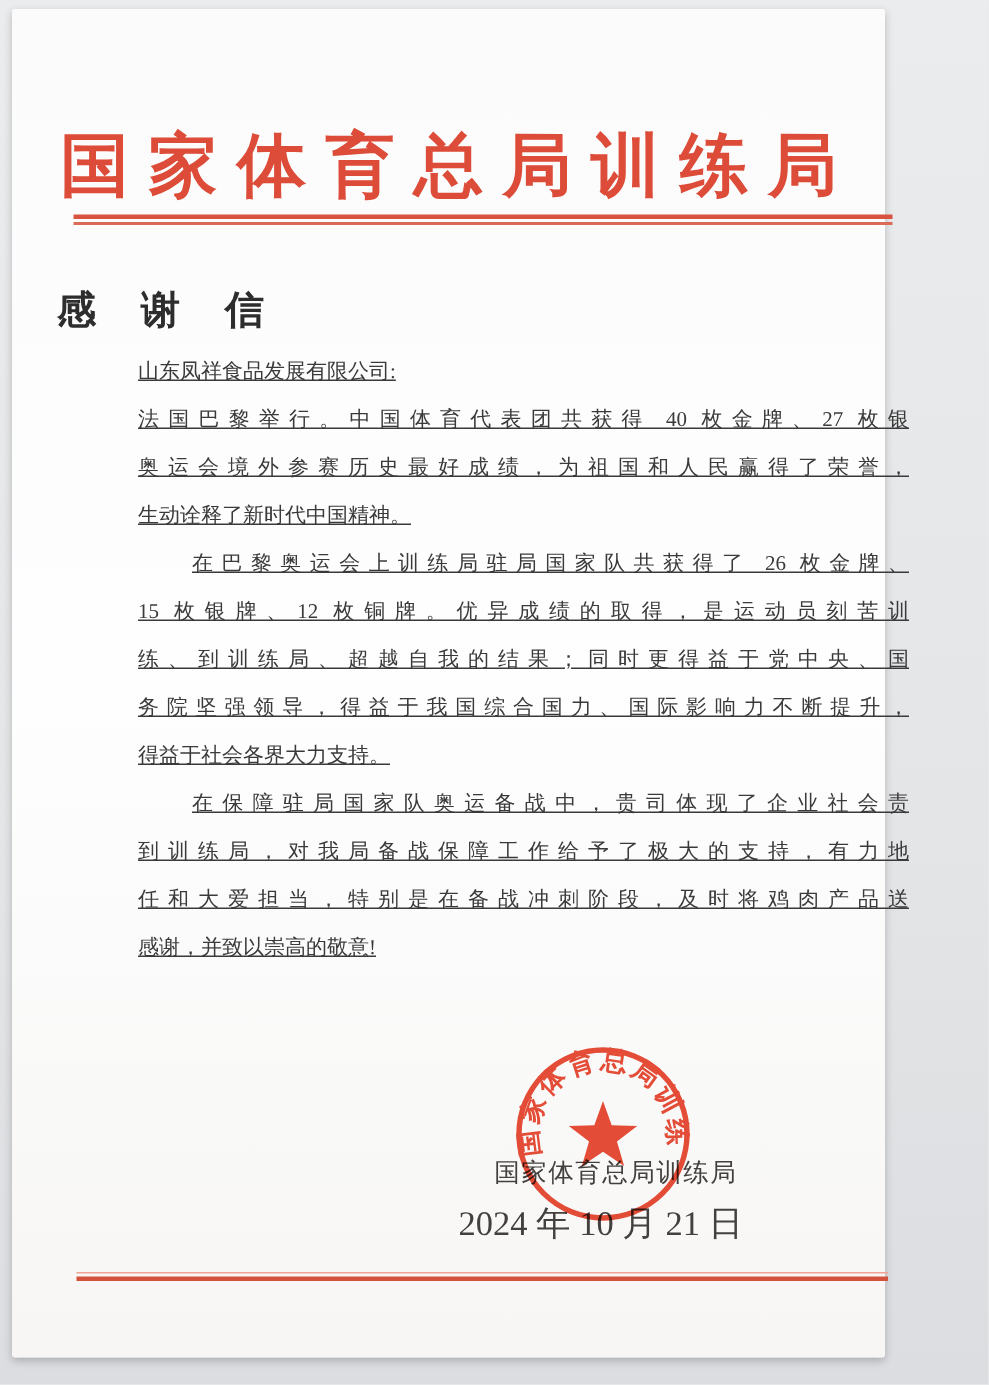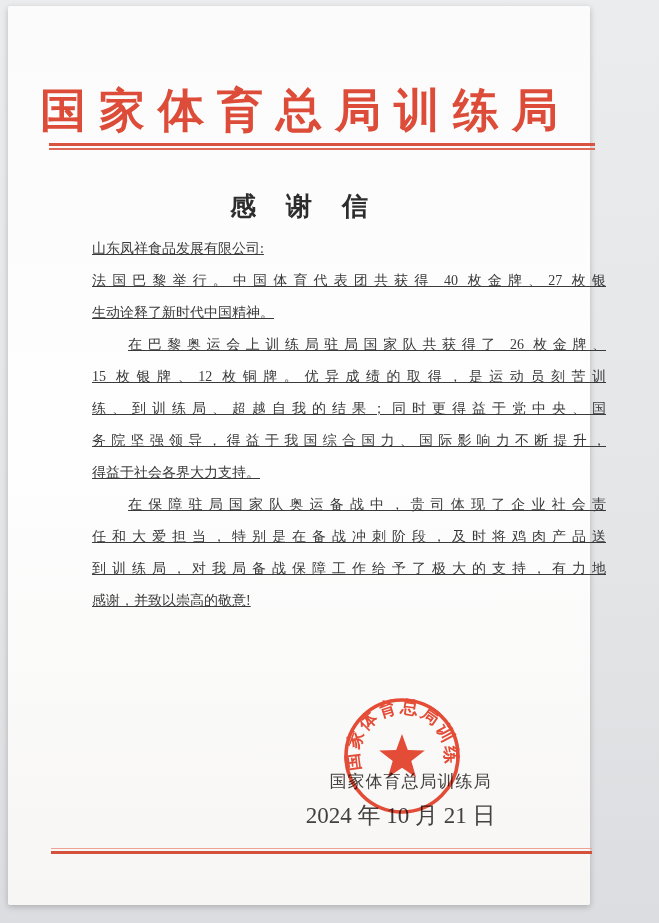--- a/index.html
+++ b/index.html
@@ -35,21 +35,20 @@
     letter-spacing:13px;text-indent:13px;
     white-space:nowrap;
   }
   .rule-double{
     position:absolute;top:137px;left:41px;width:546px;height:7px;
     border-top:3px solid #d95440;
     border-bottom:2px solid #dd6a56;
   }
   .title{
     position:absolute;top:184px;left:0;right:0;
-    text-align:center;
     font-size:26px;line-height:34px;
     font-weight:700;
     color:#2d2d2d;
     letter-spacing:30px;text-indent:30px;
     white-space:nowrap;
   }
   .body-block{
     position:absolute;top:227px;left:84px;width:514px;
     font-size:14px;color:var(--ink);text-decoration:underline;
   }
@@ -101,29 +100,30 @@
 
     <div class="org-header">国家体育总局训练局</div>
 
     <div class="rule-double"></div>
 
     <div class="title">感谢信</div>
 
     <div class="body-block">
       <div class="bl">山东凤祥食品发展有限公司:</div>
       <div class="bl fill">法国巴黎举行。中国体育代表团共获得 40 枚金牌、27 枚银</div>
+      <div class="bl fill">奥运会境外参赛历史最好成绩，为祖国和人民赢得了荣誉，</div>
       <div class="bl">生动诠释了新时代中国精神。</div>
       <div class="bl fill ind">在巴黎奥运会上训练局驻局国家队共获得了 26 枚金牌、</div>
       <div class="bl fill">15 枚银牌、12 枚铜牌。优异成绩的取得，是运动员刻苦训</div>
       <div class="bl fill">练、到训练局、超越自我的结果；同时更得益于党中央、国</div>
       <div class="bl fill">务院坚强领导，得益于我国综合国力、国际影响力不断提升，</div>
       <div class="bl">得益于社会各界大力支持。</div>
       <div class="bl fill ind">在保障驻局国家队奥运备战中，贵司体现了企业社会责</div>
+      <div class="bl fill">到训练局，对我局备战保障工作给予了极大的支持，有力地</div>
       <div class="bl fill">任和大爱担当，特别是在备战冲刺阶段，及时将鸡肉产品送</div>
-      <div class="bl fill">到训练局，对我局备战保障工作给予了极大的支持，有力地</div>
       <div class="bl">感谢，并致以崇高的敬意!</div>
     </div>
 
     <div class="signature">国家体育总局训练局</div>
 
     <div class="date">2024 年 10 月 21 日</div>
 
     <svg class="seal" width="140" height="140" viewBox="0 0 140 140">
       <circle cx="70" cy="70" r="56" fill="none" stroke="#e73a22" stroke-width="3.6"></circle>
       <polygon fill="#e73a22" points="70,48 75.8,64.1 92.8,64.6 79.3,75 84.1,91.4 70,81.8 55.9,91.4 60.7,75 47.2,64.6 64.2,64.1"></polygon>

